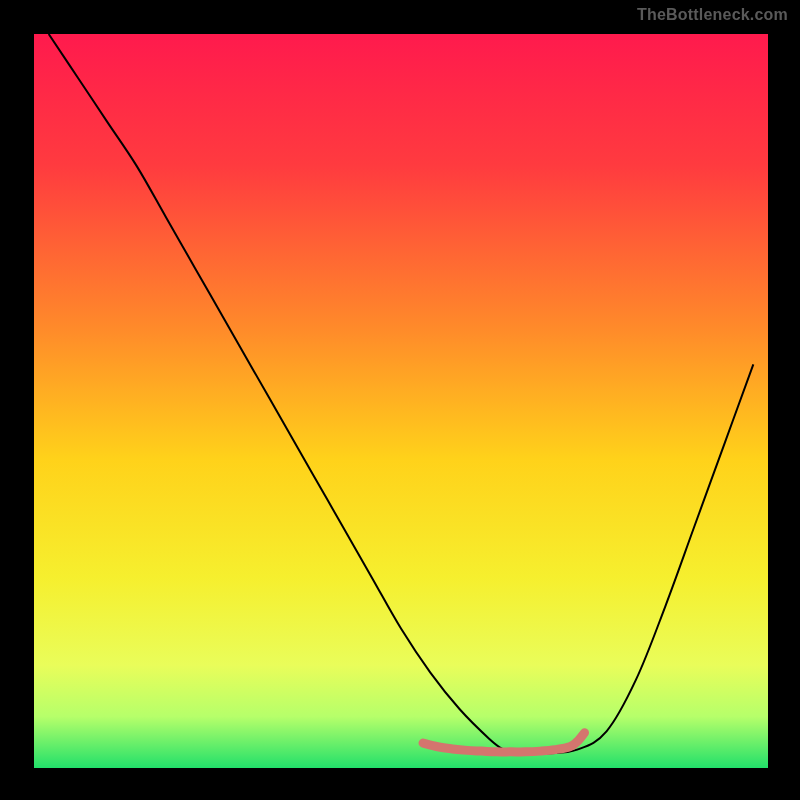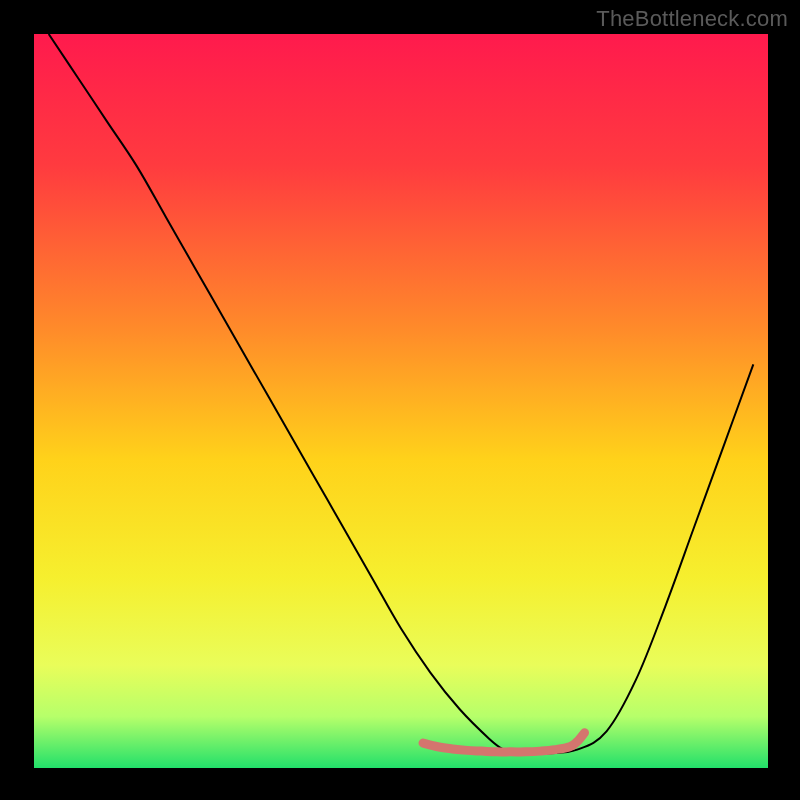--- a/index.html
+++ b/index.html
@@ -16,22 +16,22 @@
     left: 0;
     top: 0;
     width: 800px;
     height: 800px;
     background: #000;
   }
   .watermark {
     position: absolute;
     top: 6px;
     right: 12px;
-    font-size: 22px;
-    font-weight: 400;
+    font-size: 16px;
+    font-weight: 700;
     color: #5a5a5a;
     letter-spacing: 0.2px;
     user-select: none;
   }
   .plot {
     position: absolute;
     left: 34px;
     top: 34px;
     width: 734px;
     height: 734px;

